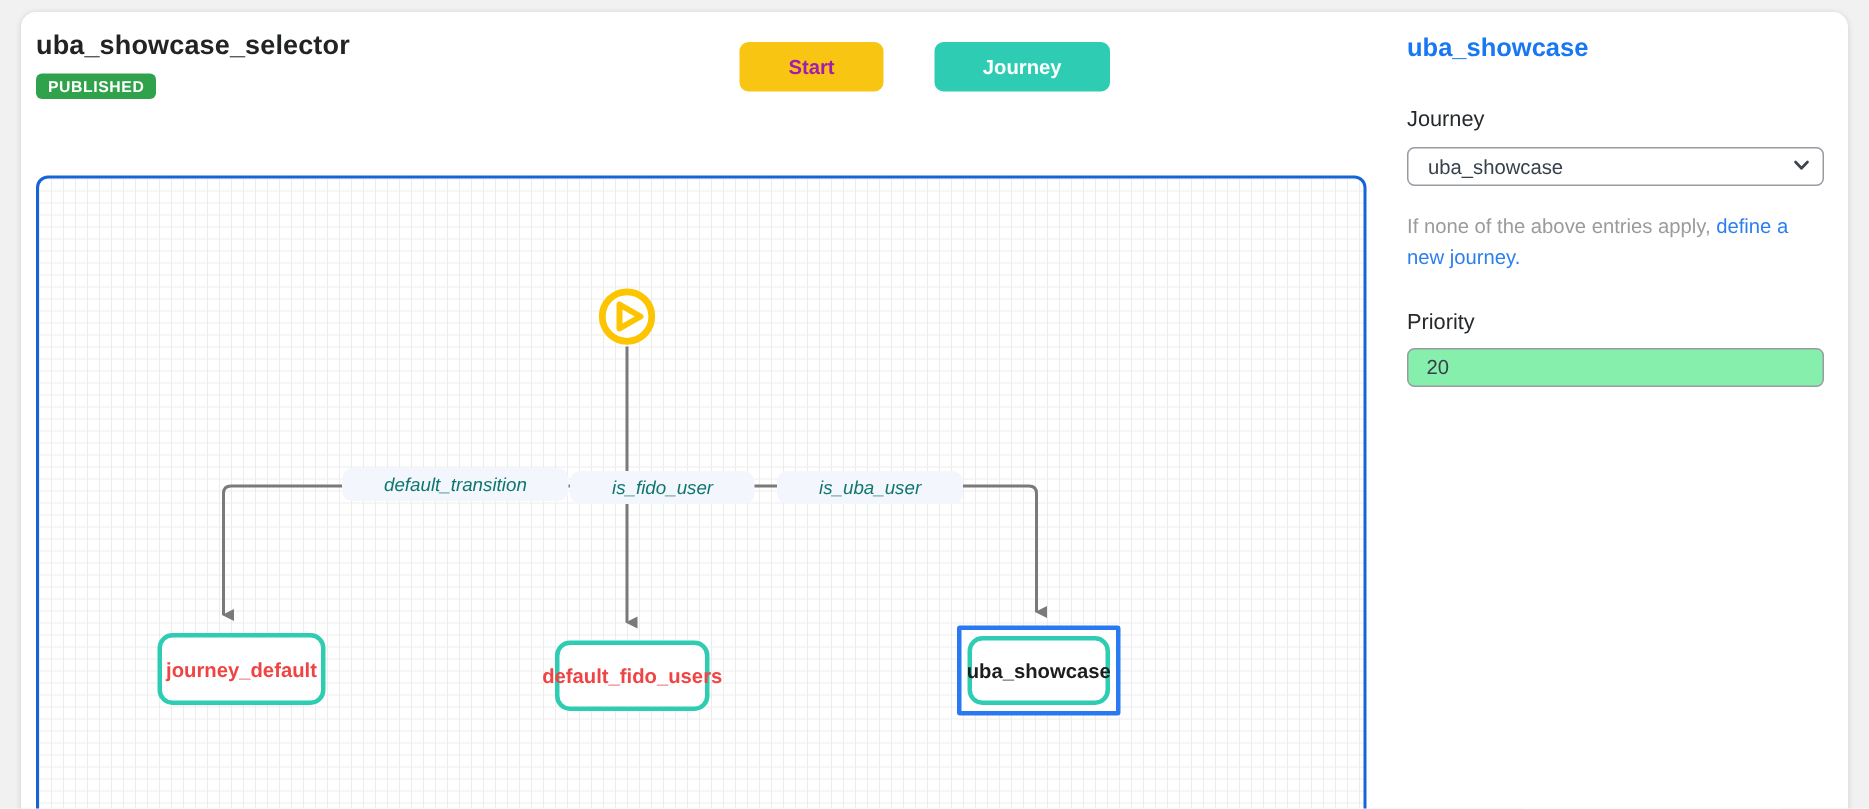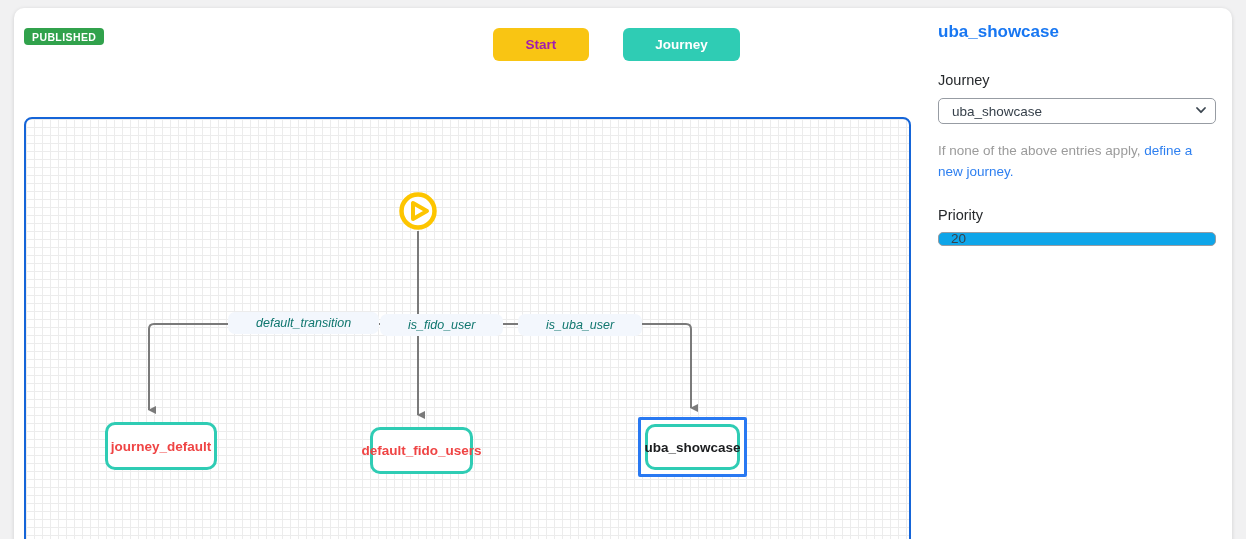--- a/index.html
+++ b/index.html
@@ -95,32 +95,33 @@
     padding: 0 26px 0 13px; cursor: pointer;
   }
   .chevron-down {
     position: absolute; right: 9px; top: 6px; pointer-events: none;
     width: 12px; height: 12px;
   }
   .help { margin-top: 17px; font-size: 13.5px; line-height: 1.55; color: #9b9b9b; }
   .help a { color: #2d7ff0; text-decoration: none; cursor: pointer; }
   .priority-label { margin-top: 24px; }
   input.priority-input {
-    margin-top: 9px; width: 100%; height: 14px;
+    margin-top: 9px; width: 100%; height: 26px;
     border: 1px solid #979ca3; border-radius: 5px;
     font-family: "Liberation Sans", sans-serif; font-size: 13.5px;
-    color: #37414b; padding: 0 12px; background: #0ea5e9;
+    color: #37414b; padding: 0 12px; background: #86efac;
   }
 </style>
 </head>
 <body>
 
 <div class="card">
 
   <div class="hdr-left">
+    <div class="title">uba_showcase_selector</div>
     <span class="badge">PUBLISHED</span>
   </div>
 
   <button class="btn btn-start">Start</button>
   <button class="btn btn-journey">Journey</button>
 
   <div class="canvas">
 
     <svg class="flow-svg" viewBox="0 0 883 447" xmlns="http://www.w3.org/2000/svg">
       <defs>

